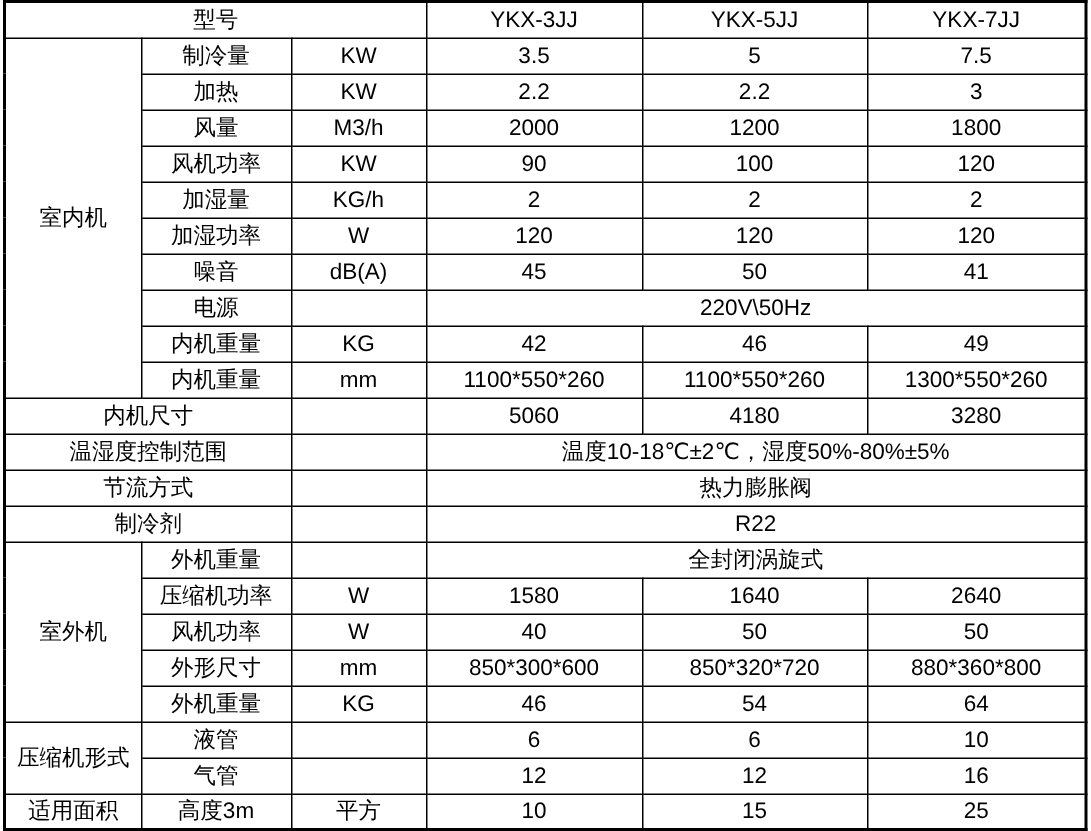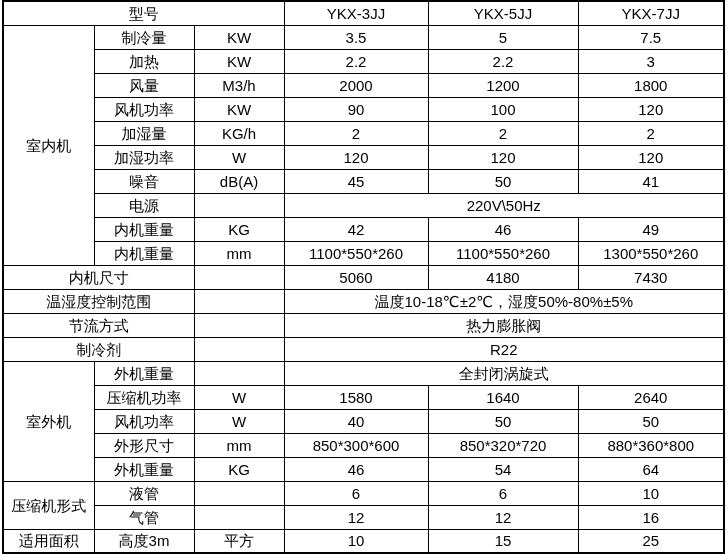--- a/index.html
+++ b/index.html
@@ -126,21 +126,21 @@
     <td>1100*550*260</td>
     <td>1100*550*260</td>
     <td>1300*550*260</td>
   </tr>
 
   <tr>
     <td colspan="2">内机尺寸</td>
     <td></td>
     <td>5060</td>
     <td>4180</td>
-    <td>7430</td>
+    <td>3280</td>
   </tr>
 
   <tr>
     <td colspan="2">温湿度控制范围</td>
     <td></td>
     <td colspan="3">温度10-18℃±2℃，湿度50%-80%±5%</td>
   </tr>
 
   <tr>
     <td colspan="2">节流方式</td>

